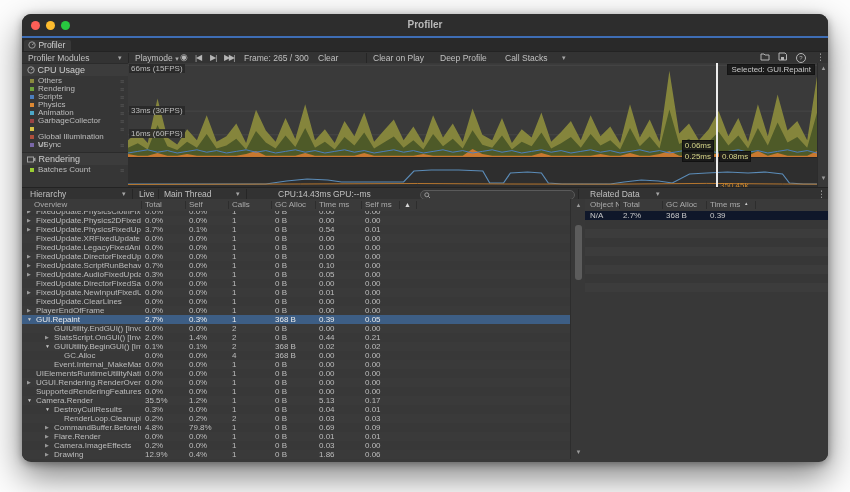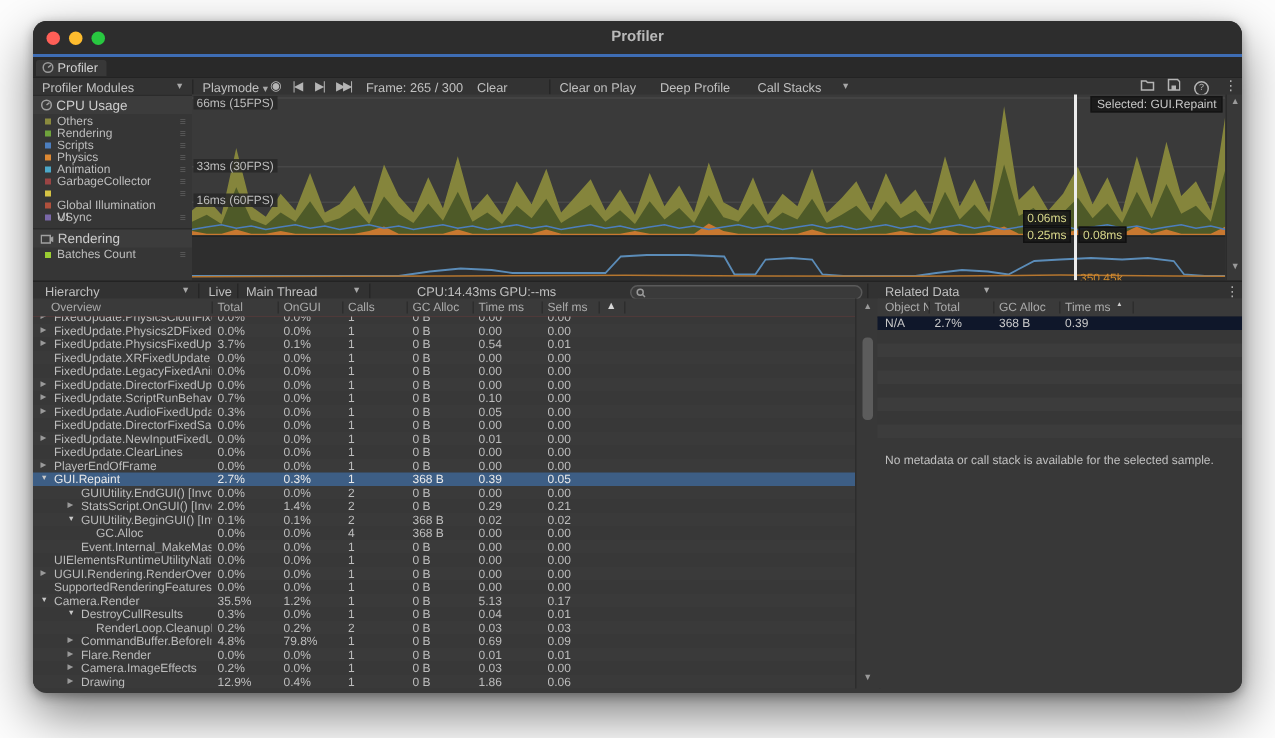--- a/index.html
+++ b/index.html
@@ -227,21 +227,21 @@
     <div class="hseg" style="left:568px"><span>Related Data</span></div>
     <div class="hseg caret" style="left:634px">▾</div>
     <div class="hseg kebab" style="left:795px">⋮</div>
   </div>
 
   <div class="thead">
     <div class="hcell" style="left:12px">Overview</div>
     <div class="hsep" style="left:119px"></div>
     <div class="hcell" style="left:123px">Total</div>
     <div class="hsep" style="left:163px"></div>
-    <div class="hcell" style="left:167px">OnGUI</div>
+    <div class="hcell" style="left:167px">Self</div>
     <div class="hsep" style="left:206px"></div>
     <div class="hcell" style="left:210px">Calls</div>
     <div class="hsep" style="left:249px"></div>
     <div class="hcell" style="left:253px">GC Alloc</div>
     <div class="hsep" style="left:293px"></div>
     <div class="hcell" style="left:297px">Time ms</div>
     <div class="hsep" style="left:339px"></div>
     <div class="hcell" style="left:343px">Self ms</div>
     <div class="hsep" style="left:377px"></div>
     <div class="hcell" style="left:382px;color:#d8d8d8;font-size:7px">▲</div>
@@ -384,21 +384,21 @@
         <span class="cell" style="left: 297px; width: 40px;">0.00</span>
         <span class="cell" style="left: 343px; width: 40px;">0.00</span>
       </div>
       <div class="row" style="top: 122px; background: rgb(56, 56, 56);">
         <span class="tri" style="left: 23px;">▶</span>
         <span class="cell" style="left: 32px; width: 87px;">StatsScript.OnGUI() [Invoke]</span>
         <span class="cell" style="left: 123px; width: 40px;">2.0%</span>
         <span class="cell" style="left: 167px; width: 40px;">1.4%</span>
         <span class="cell" style="left: 210px; width: 40px;">2</span>
         <span class="cell" style="left: 253px; width: 40px;">0 B</span>
-        <span class="cell" style="left: 297px; width: 40px;">0.29</span>
+        <span class="cell" style="left: 297px; width: 40px;">0.44</span>
         <span class="cell" style="left: 343px; width: 40px;">0.21</span>
       </div>
       <div class="row" style="top: 131px; background: rgb(58, 58, 58);">
         <span class="tri" style="left: 23px; color: rgb(200, 200, 200);">▼</span>
         <span class="cell" style="left: 32px; width: 87px;">GUIUtility.BeginGUI() [Invoke]</span>
         <span class="cell" style="left: 123px; width: 40px;">0.1%</span>
         <span class="cell" style="left: 167px; width: 40px;">0.1%</span>
         <span class="cell" style="left: 210px; width: 40px;">2</span>
         <span class="cell" style="left: 253px; width: 40px;">368 B</span>
         <span class="cell" style="left: 297px; width: 40px;">0.02</span>
@@ -548,16 +548,15 @@
         </div>
         <div class="relrow" style="top: 21px; background: rgb(55, 55, 55);"></div>
         <div class="relrow" style="top: 30px; background: rgb(60, 60, 60);"></div>
         <div class="relrow" style="top: 39px; background: rgb(55, 55, 55);"></div>
         <div class="relrow" style="top: 48px; background: rgb(60, 60, 60);"></div>
         <div class="relrow" style="top: 57px; background: rgb(55, 55, 55);"></div>
         <div class="relrow" style="top: 66px; background: rgb(60, 60, 60);"></div>
         <div class="relrow" style="top: 75px; background: rgb(55, 55, 55);"></div>
         <div class="relrow" style="top: 84px; background: rgb(60, 60, 60);"></div>
       </div>
-    <div class="msg">No metadata or call stack is available for the selected sample.</div>
   </div>
 
 </div>
 
 </body></html>

